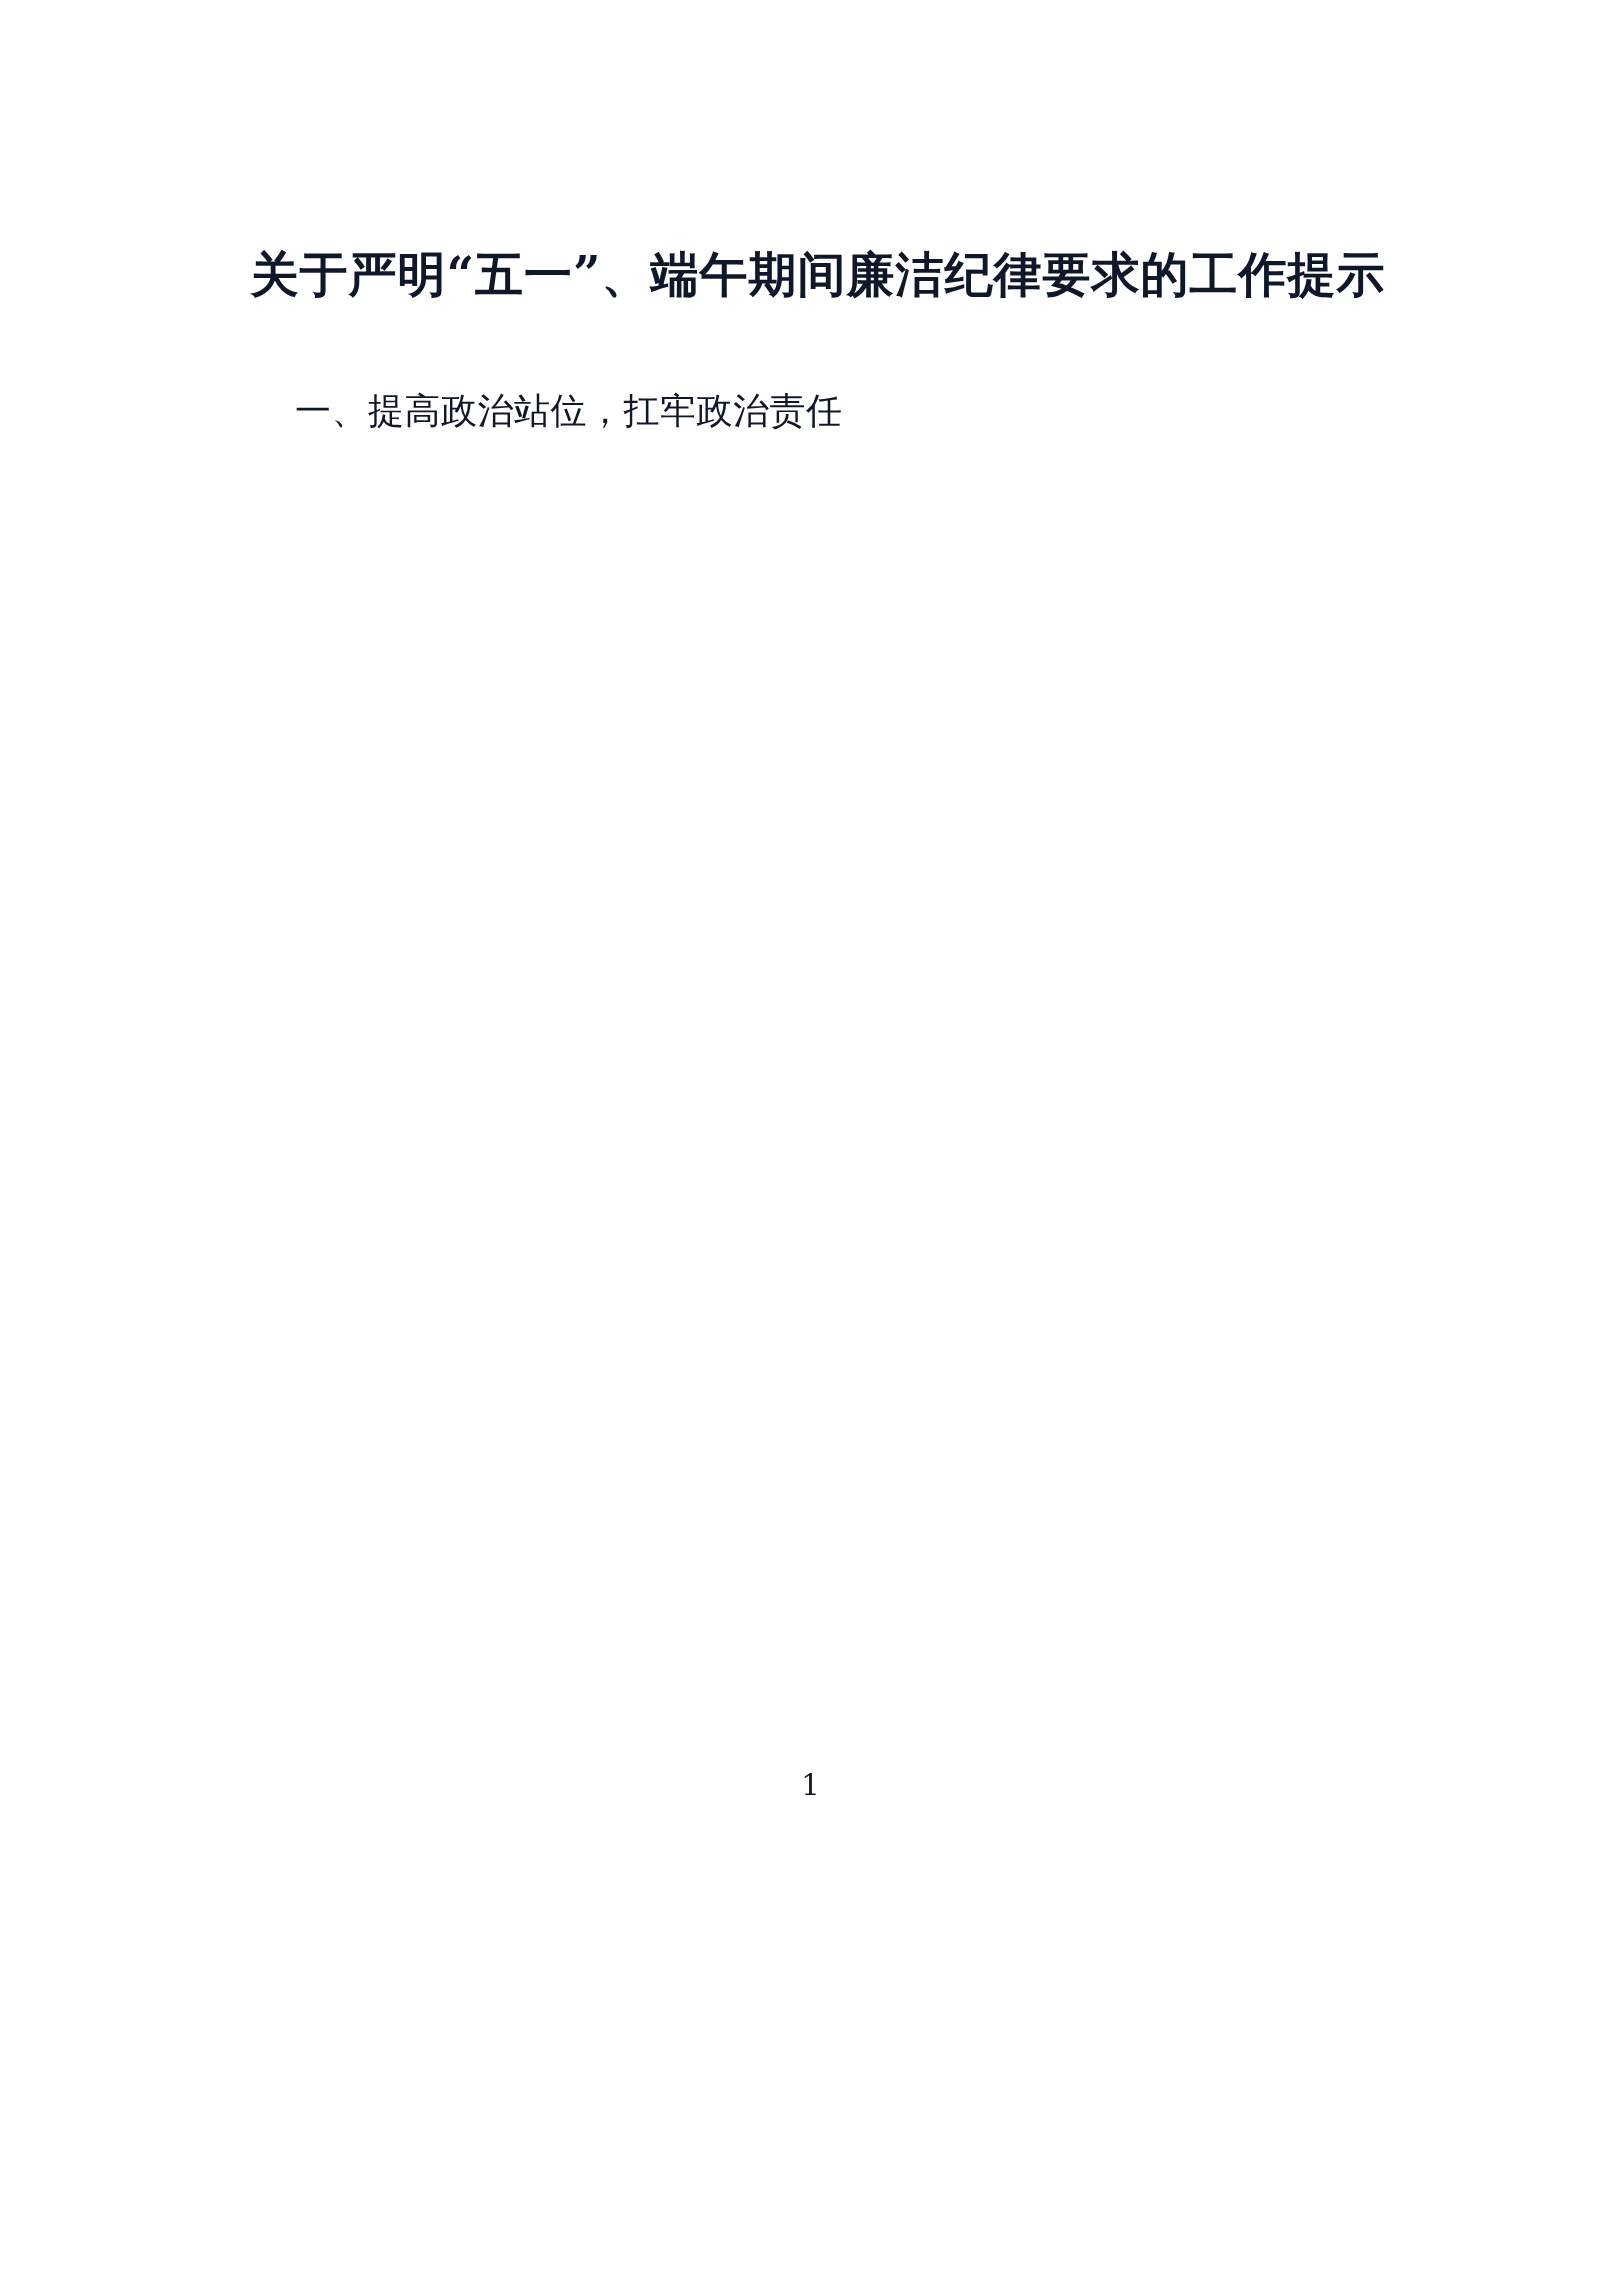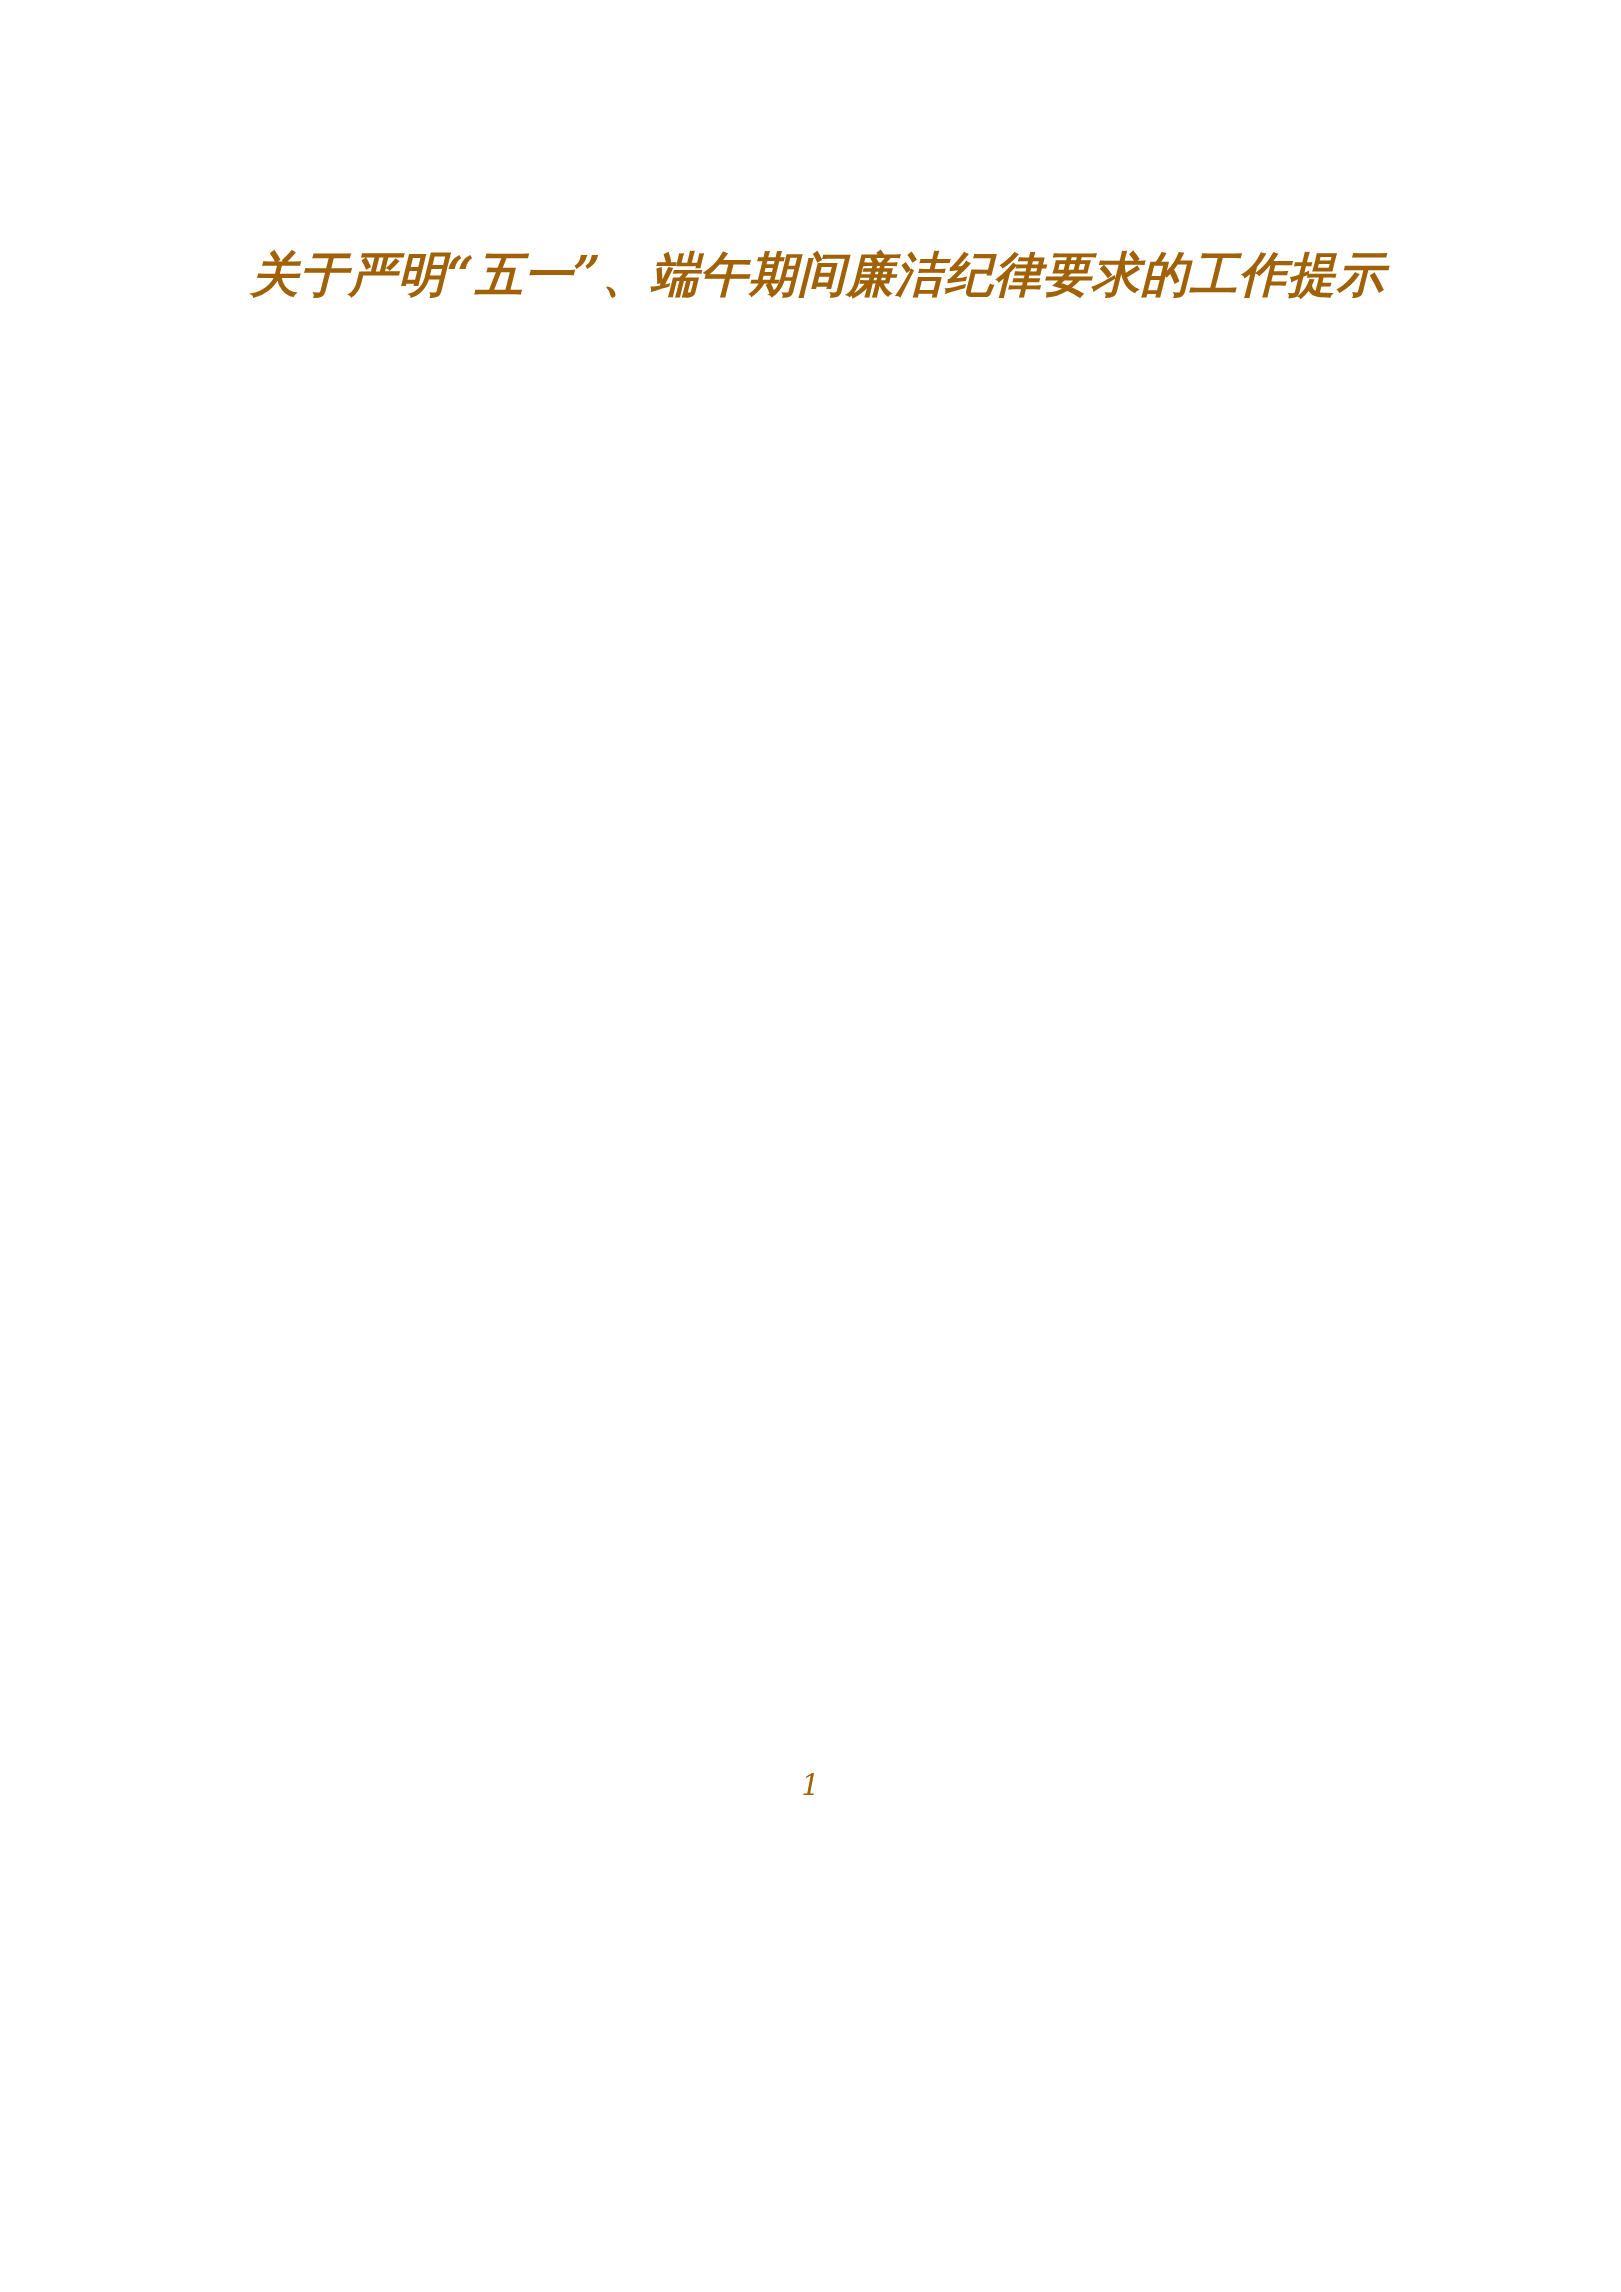--- a/index.html
+++ b/index.html
@@ -8,22 +8,21 @@
     background: #ffffff;
   }
   .page {
     width: 1621px;
     height: 1918px;
     background: #ffffff;
     position: relative;
     box-sizing: border-box;
     padding: 240px 206px 118px 221px;
     font-family: "DejaVu Serif", "Liberation Serif", serif;
-    color: #a16207;
-    font-style: italic;
+    color: #0f172a;
   }
   .doc-title {
     font-size: 48px;
     font-weight: bold;
     text-align: center;
     line-height: 1.45;
     letter-spacing: 1px;
     margin: 0 0 69px 0;
     padding: 0 29px;
   }
@@ -61,20 +60,21 @@
 </style>
 </head>
 <body>
 
 <div class="page">
 
   <h1 class="doc-title">关于严明“五一”、端午期间廉洁纪律要求的工作提示</h1>
 
 
 
+  <p class="heading">一、提高政治站位，扛牢政治责任</p>
 
 
 
 
   <div class="page-number">1</div>
 
 </div>
 
 
 </body></html>

